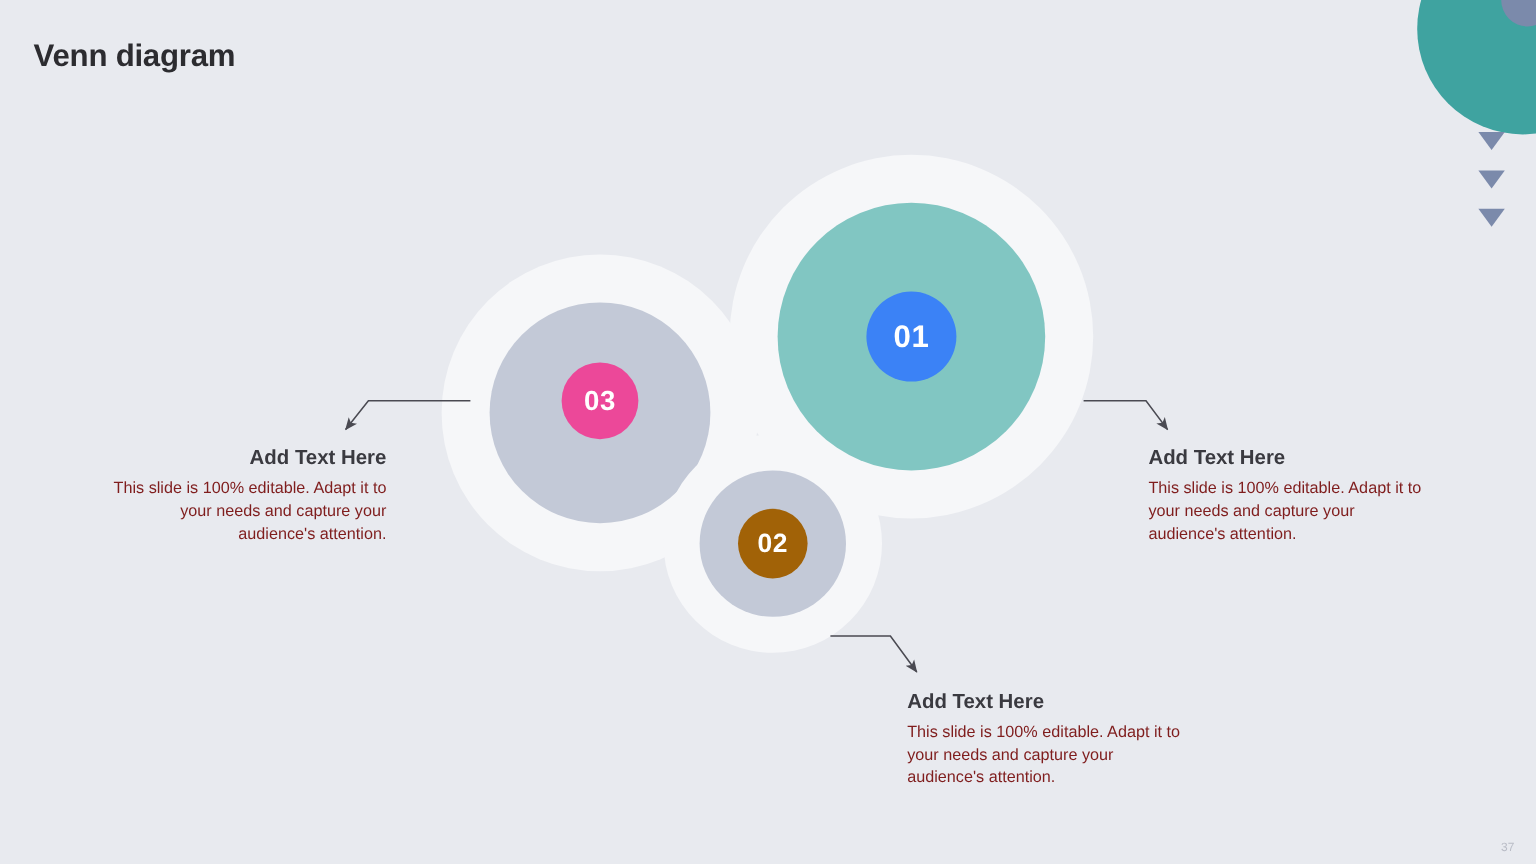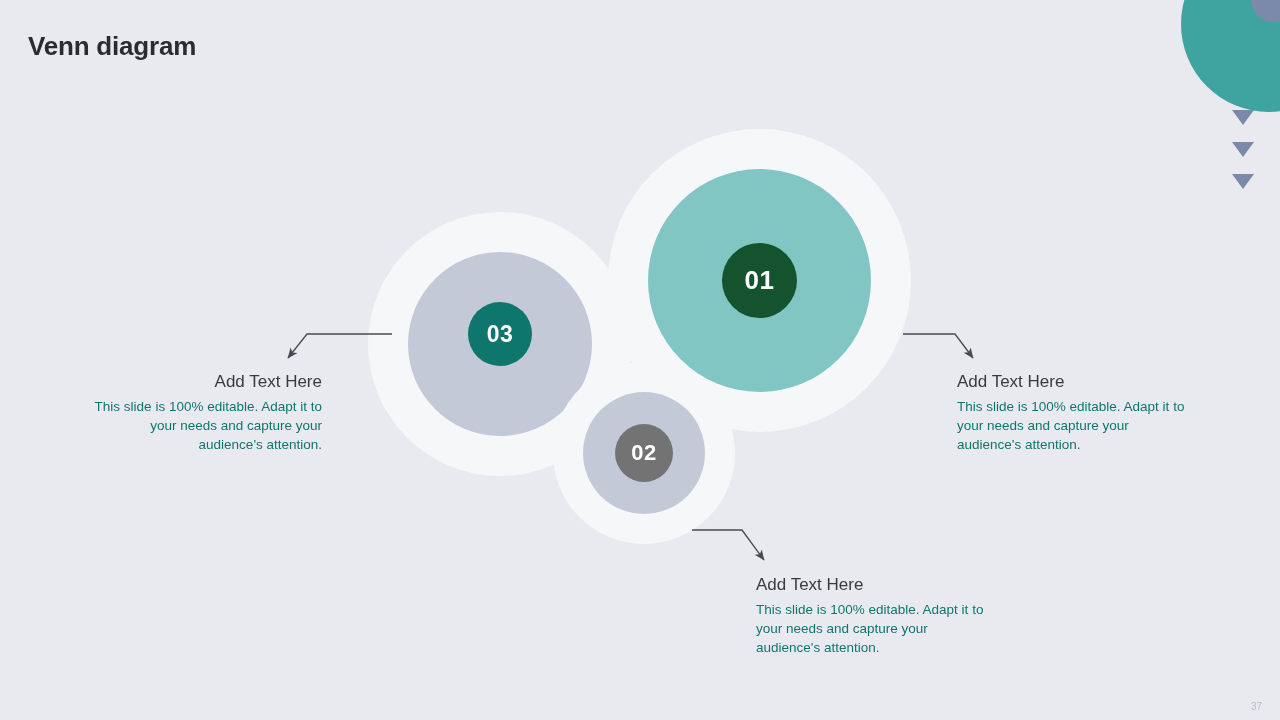--- a/index.html
+++ b/index.html
@@ -67,48 +67,48 @@
     align-items:center;
     justify-content:center;
     color:#ffffff;
     font-weight:bold;
     letter-spacing:0.5px;
   }
 
   
   .halo-01 { left:608px; top:129px;  width:303px; height:303px; }
   .mid-01  { left:648px; top:169px;  width:223px; height:223px; background:#81c6c2; }
-  .core-01 { left:722px; top:243px;  width:75px;  height:75px;  background:#14532d; font-size:26px; }
+  .core-01 { left:722px; top:243px;  width:75px;  height:75px;  background:#3b82f6; font-size:26px; }
 
   
   .halo-03 { left:368px; top:212px;  width:264px; height:264px; }
   .mid-03  { left:408px; top:252px;  width:184px; height:184px; background:#c3c9d7; }
-  .core-03 { left:468px; top:302px;  width:64px;  height:64px;  background:#0f766e; font-size:23px; }
+  .core-03 { left:468px; top:302px;  width:64px;  height:64px;  background:#ec4899; font-size:23px; }
 
   
   .halo-02 { left:553px; top:362px;  width:182px; height:182px; }
   .mid-02  { left:583px; top:392px;  width:122px; height:122px; background:#c3c9d7; }
-  .core-02 { left:615px; top:424px;  width:58px;  height:58px;  background:#737373; font-size:22px; }
+  .core-02 { left:615px; top:424px;  width:58px;  height:58px;  background:#a16207; font-size:22px; }
 
   
   .connector-svg { position:absolute; inset:0; width:1280px; height:720px; }
 
   
   .callout { position:absolute; }
   .callout .callout-title {
     font-size:17px;
-    font-weight:normal;
+    font-weight:bold;
     color:#3a3a40;
     margin-bottom:5px;
     white-space:nowrap;
   }
   .callout .callout-body {
     font-size:13.5px;
     line-height:1.42;
-    color:#0f766e;
+    color:#7f1d1d;
   }
   .callout-left  { left:90px;  top:372px;  width:232px; text-align:right; }
   .callout-right { left:957px; top:372px;  width:232px; text-align:left; }
   .callout-bottom{ left:756px; top:575px;  width:232px; text-align:left; }
 
   
   .page-number {
     position:absolute;
     right:18px; bottom:8px;
     font-size:10px;

